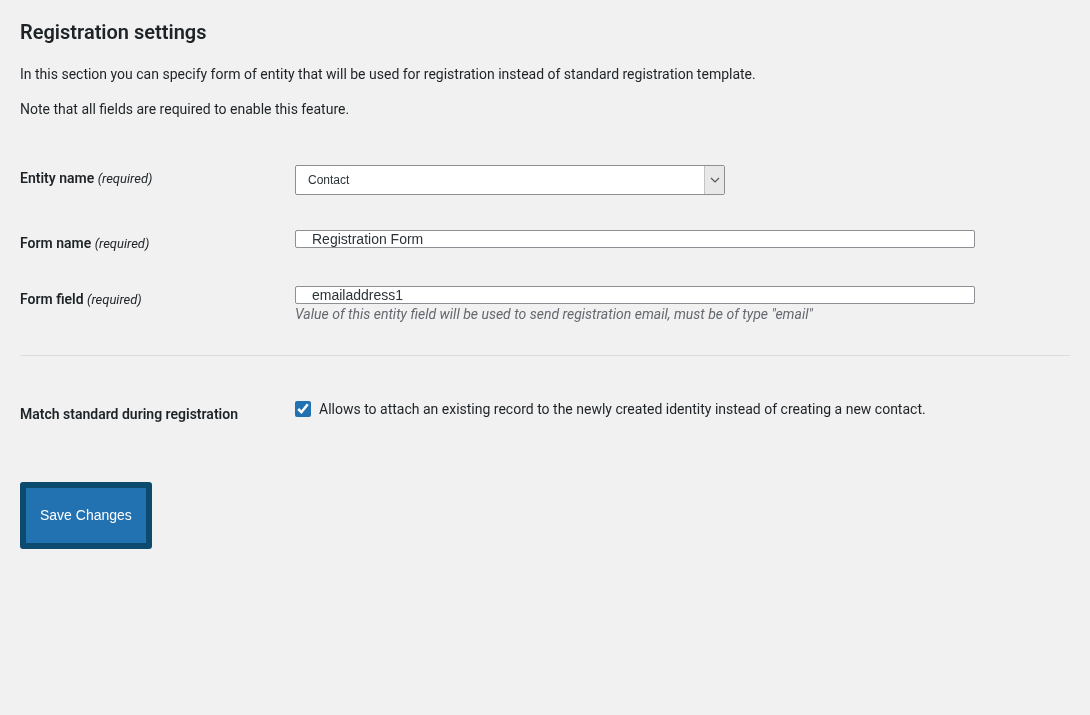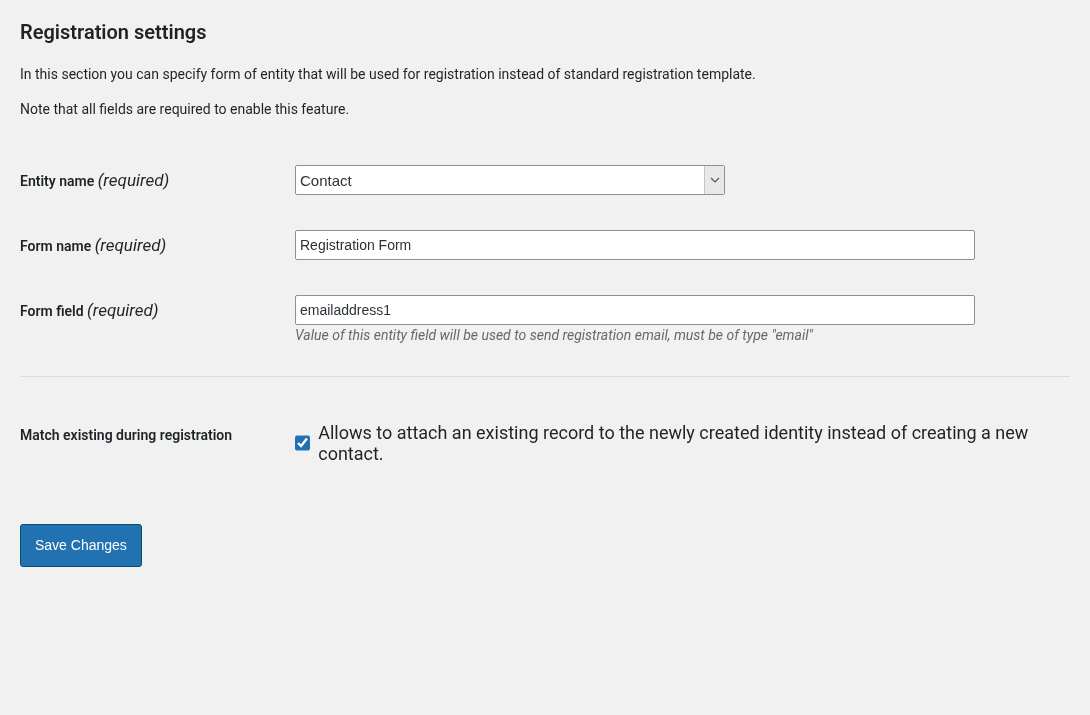--- a/index.html
+++ b/index.html
@@ -44,37 +44,37 @@
       padding: 20px 10px 20px 0;
       vertical-align: top;
     }
     .form-table td {
       padding: 15px 10px 20px 0;
       vertical-align: top;
     }
     .required {
       font-style: italic;
       font-weight: 400;
-      font-size: 17px;
+      font-size: 13px;
     }
     select.regular-select {
       width: 430px;
       height: 30px;
-      font-size: 15px;
-      padding: 2px 4px;
+      font-size: 12px;
+      padding: 2px 12px;
       border: 1px solid #8c8f94;
       background-color: #fff;
       color: #2c3338;
       border-radius: 2px;
     }
     input[type="text"] {
       width: 680px;
-      height: 30px;
-      font-size: 14px;
-      padding: 2px 4px;
+      height: 18px;
+      font-size: 14px;
+      padding: 2px 16px;
       border: 1px solid #8c8f94;
       background-color: #fff;
       color: #2c3338;
       border-radius: 2px;
     }
     .description {
       font-style: italic;
       font-size: 14px;
       color: #646970;
       margin-top: 0;
@@ -85,37 +85,37 @@
       align-items: center;
       gap: 8px;
     }
     input[type="checkbox"] {
       width: 16px;
       height: 16px;
       accent-color: #2271b1;
       cursor: pointer;
     }
     .checkbox-label {
-      font-size: 18px;
+      font-size: 14px;
       color: #1d2327;
     }
     .divider {
       border: none;
       border-top: 1px solid #dcdcde;
       margin: 10px 0 20px 0;
     }
     .submit {
       margin-top: 40px;
     }
     .button-primary {
       background-color: #2271b1;
-      border: 1px solid #0c4a6e;
+      border: 6px solid #0c4a6e;
       color: #fff;
       font-size: 14px;
-      padding: 10px 14px;
+      padding: 17px 14px;
       border-radius: 3px;
       cursor: pointer;
       line-height: 1.5;
     }
     .select-wrapper {
       position: relative;
       display: inline-block;
       width: 430px;
     }
     .select-wrapper select {
@@ -192,21 +192,21 @@
     </tr>
   </tbody>
 </table>
 
 <hr class="divider">
 
 <table class="form-table">
   <tbody>
     <tr>
       <th>
-        <span>Match existing during registration</span>
+        <span>Match standard during registration</span>
       </th>
       <td>
         <div class="checkbox-row">
           <input type="checkbox" checked="" style="">
           <span class="checkbox-label">Allows to attach an existing record to the newly created identity instead of creating a new contact.</span>
         </div>
       </td>
     </tr>
   </tbody>
 </table>

